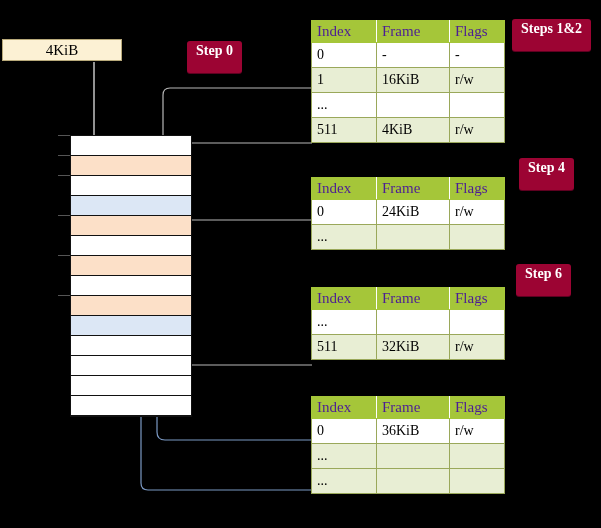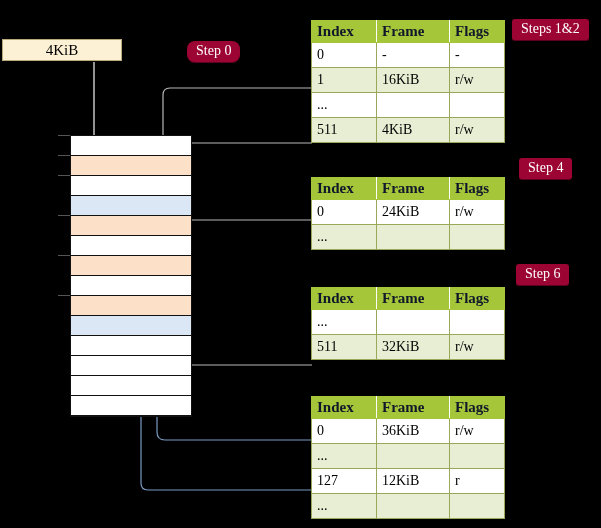--- a/index.html
+++ b/index.html
@@ -8,34 +8,34 @@
   .stage{position:absolute;inset:0;width:601px;height:528px;}
 
   
   svg.links{position:absolute;left:0;top:0;width:601px;height:528px;overflow:visible;}
 
   
   .ptable{position:absolute;border-collapse:collapse;background:#fff;
           border:1px solid #8a8a5a;font-size:14px;line-height:1;}
   .ptable td,.ptable th{border:1px solid #9aa85a;padding:3px 5px;
           text-align:left;white-space:nowrap;}
-  .ptable th{background:#a5c639;color:#0f172a;font-weight:bold;font-size:15px;
+  .ptable th{background:#a5c639;color:#4c1d95;font-weight:normal;font-size:15px;
           border-color:#a5c639;border-right-color:#fff;}
   .ptable th:last-child{border-right-color:#a5c639;}
   .ptable td{background:#fff;color:#000;height:18px;}
   .ptable tr.alt td{background:#e8eed4;}
   .ptable td.hl{background:#ffffb0;}
   .c-index{width:54px;}
   .c-frame{width:62px;}
   .c-flags{width:44px;}
 
   
   .badge{position:absolute;background:#9c0433;color:#fff;
-         font-size:14px;padding:2px 9px 3px 9px;border-radius:3px;
-         box-shadow:0 1px 0 #5e0020;white-space:nowrap;}
+         font-size:14px;padding:2px 9px 14px 9px;border-radius:3px;
+         box-shadow:0 1px 0 #5e0020;white-space:nowrap;font-weight:bold;}
 
   
   .kbox{position:absolute;background:#fcf1d4;border:1px solid #b8a97a;
         color:#000;font-size:15px;text-align:center;}
 
   
   .mem{position:absolute;left:70px;top:135px;width:120px;height:280px;
        border:1px solid #111;background:#fff;}
   .mrow{position:absolute;left:0;width:120px;height:20px;
         border-bottom:1px solid #111;box-sizing:border-box;background:#fff;}
@@ -70,21 +70,21 @@
 
     <path d="M312,440 L165,440 Q157,440 157,432 L157,332" fill="none" stroke="#7b99c4" stroke-width="1.2" marker-end="url(#ablue)"></path>
 
     <path d="M312,490 L148,490 Q141,490 141,483 L141,215" fill="none" stroke="#7b99c4" stroke-width="1.2" marker-end="url(#ablue)"></path>
   </svg>
 
   <div class="kbox" style="left:2px;top:39px;width:118px;height:20px;line-height:20px;">
     <span>4KiB</span>
   </div>
 
-  <div class="badge" style="left:187px;top:41px;border-radius:8px;">
+  <div class="badge" style="left:187px;top:41px;">
     <span>Step 0</span>
   </div>
   <div class="badge" style="left:512px;top:19px;">
     <span>Steps 1&amp;2</span>
   </div>
   <div class="badge" style="left:519px;top:158px;">
     <span>Step 4</span>
   </div>
   <div class="badge" style="left:516px;top:264px;">
     <span>Step 6</span>
@@ -200,25 +200,20 @@
         <tr>
           <td class="c-index">0</td>
           <td class="c-frame">36KiB</td>
           <td class="c-flags">r/w</td>
         </tr>
         <tr class="alt">
           <td class="c-index">...</td>
           <td class="c-frame">&nbsp;</td>
           <td class="c-flags">&nbsp;</td>
         </tr>
-        <tr>
-          <td class="c-index">127</td>
-          <td class="c-frame">12KiB</td>
-          <td class="c-flags">r</td>
-        </tr>
         <tr class="alt">
           <td class="c-index">...</td>
           <td class="c-frame">&nbsp;</td>
           <td class="c-flags">&nbsp;</td>
         </tr>
       </tbody>
     </table>
 
 </div>
 

